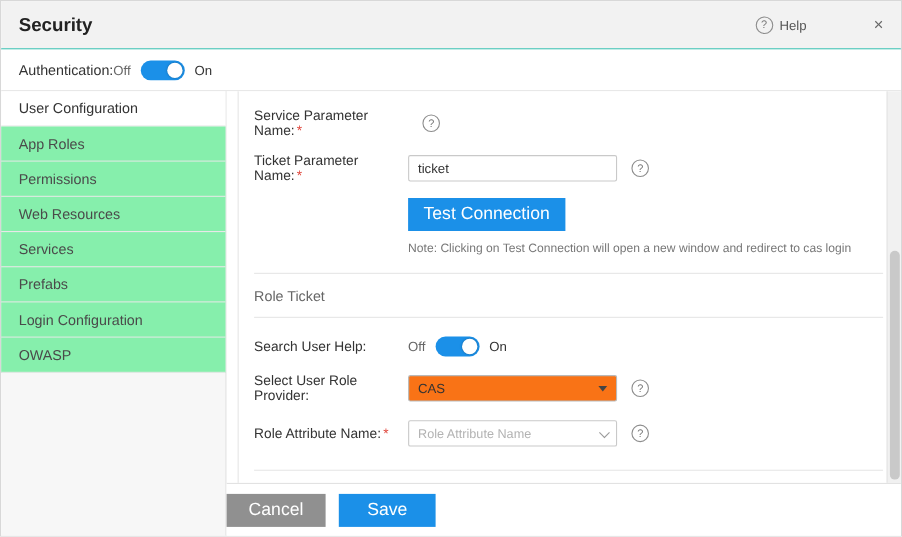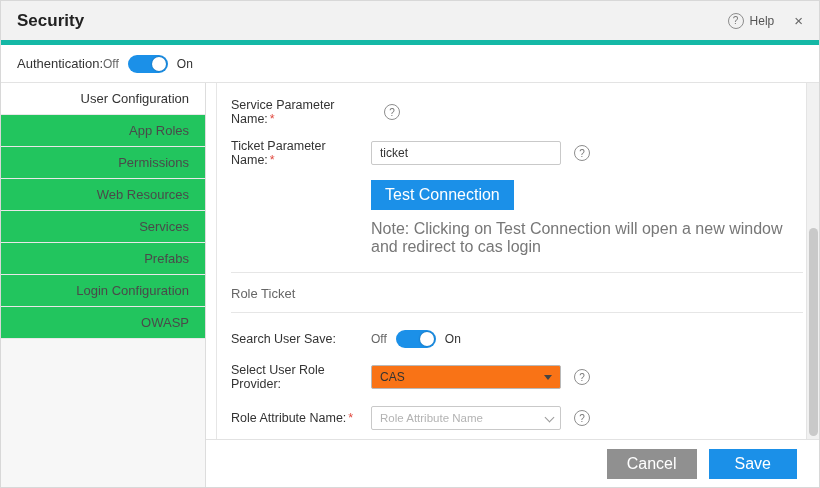--- a/index.html
+++ b/index.html
@@ -4,72 +4,72 @@
 <style>
   :root{
     --accent:#1b90e8;
     --required:#e0493f;
   }
   *{margin:0;padding:0;box-sizing:border-box;}
   body{font-family:"Liberation Sans", sans-serif; background:#fff;}
   .app{width:820px;height:488px;display:flex;flex-direction:column;border:1px solid #d8d8d8;position:relative;background:#fff;overflow:hidden;}
 
   
-  .hdr{flex:0 0 44px;background:#f2f2f2;border-bottom:5px solid #14b8a6;display:flex;align-items:center;padding:0 16px;}
+  .hdr{flex:0 0 44px;background:#f2f2f2;border-bottom:1px solid #14b8a6;display:flex;align-items:center;padding:0 16px;gap:41px;}
   .hdr-title{font-size:17px;font-weight:bold;color:#222;}
   .hdr-spacer{flex:1;}
   .hdr-help{display:flex;align-items:center;gap:6px;color:#555;font-size:12px;cursor:pointer;}
   .qmark{width:16px;height:16px;border:1px solid #8d8d8d;border-radius:50%;display:inline-flex;align-items:center;justify-content:center;font-size:10px;color:#777;background:#fff0;}
   .hdr-close{margin-left:20px;color:#666;font-size:15px;cursor:pointer;line-height:1;}
 
   
   .auth{flex:0 0 38px;display:flex;align-items:center;padding:0 16px;background:#fff;border-bottom:1px solid #e3e3e3;}
   .auth-label{font-size:13px;color:#333;}
   .tgl-off{font-size:12px;color:#666;margin-right:9px;}
   .tgl-on{font-size:12px;color:#333;margin-left:9px;}
   .toggle{width:40px;height:18px;border-radius:10px;background:var(--accent);position:relative;cursor:pointer;}
   .toggle .knob{position:absolute;top:2px;right:2px;width:14px;height:14px;border-radius:50%;background:#fff;box-shadow:0 0 2px rgba(0,0,0,.35);}
 
   
   .main{flex:1;display:flex;min-height:0;position:relative;}
-  .sidebar{width:205px;background:#f7f7f7;border-right:1px solid #ddd;flex:0 0 205px;text-align:right;}
-  .side-item{height:32px;line-height:31px;padding:0 16px;font-size:13px;color:#4a4a4a;border-bottom:1px solid #e8e8e8;background:#22c55e;cursor:pointer;white-space:nowrap;}
+  .sidebar{width:205px;background:#f7f7f7;border-right:1px solid #ddd;flex:0 0 205px;}
+  .side-item{height:32px;line-height:31px;padding:0 16px;font-size:13px;color:#4a4a4a;border-bottom:1px solid #e8e8e8;background:#86efac;cursor:pointer;white-space:nowrap;}
   .side-item.active{background:#fff;color:#333;}
 
   .content{flex:1;position:relative;background:#fff;}
   .content-inner{position:absolute;left:10px;right:16px;top:0;bottom:48px;border-left:1px solid #e6e6e6;padding-left:14px;overflow:hidden;}
 
   .sec1{padding-top:15px;padding-bottom:4px;border-bottom:1px solid #e6e6e6;}
   .frow{display:flex;align-items:center;margin-bottom:13px;}
   .flabel{width:140px;font-size:12.5px;color:#333;flex:0 0 140px;}
   .req{color:var(--required);margin-left:2px;}
   .finput{width:190px;height:24px;border:1px solid #c9c9c9;border-radius:2px;font-size:12px;padding:0 8px;color:#333;font-family:"Liberation Sans",sans-serif;outline:none;}
   .finput::placeholder{color:#b3b3b3;font-size:11.5px;}
   .help-circle{width:16px;height:16px;border:1px solid #8d8d8d;border-radius:50%;display:flex;align-items:center;justify-content:center;font-size:10px;color:#777;margin-left:13px;cursor:pointer;flex:0 0 16px;}
   .btn-row{margin-left:140px;margin-bottom:10px;}
   .btn{display:inline-block;border:none;border-radius:0;font-size:16px;color:#fff;cursor:pointer;font-family:"Liberation Sans",sans-serif;}
   .btn-test{background:var(--accent);padding:6px 14px;}
-  .note{margin-left:140px;font-size:16px;color:#777;padding-bottom:12px;}
+  .note{margin-left:140px;font-size:11px;color:#777;padding-bottom:12px;}
 
   .sec2-title{font-size:13px;color:#666;padding:13px 0 11px;border-bottom:1px solid #e6e6e6;}
   .sec2-rows{padding-top:17px;padding-bottom:8px;border-bottom:1px solid #e6e6e6;}
   .frow.spread{margin-bottom:15px;}
   .tglrow{display:flex;align-items:center;}
 
   .select-box{width:190px;height:24px;border:1px solid #b9b9b9;border-radius:2px;display:flex;align-items:center;padding:0 8px;font-size:12px;color:#333;cursor:pointer;position:relative;background:#f97316;}
   .select-box .caret{position:absolute;right:8px;top:9px;width:0;height:0;border-left:4px solid transparent;border-right:4px solid transparent;border-top:5px solid #444;}
   .combo{position:relative;width:190px;}
   .combo .chev{position:absolute;right:8px;top:8px;width:7px;height:7px;border-right:1.5px solid #9a9a9a;border-bottom:1.5px solid #9a9a9a;transform:rotate(45deg);pointer-events:none;}
 
   
   .vscroll{position:absolute;right:0;top:0;bottom:48px;width:13px;background:#f1f1f1;border-left:1px solid #e4e4e4;}
   .vthumb{position:absolute;left:2px;width:9px;top:145px;height:208px;background:#c9c9c9;border-radius:5px;cursor:pointer;}
 
   
-  .footer{position:absolute;left:0;right:0;bottom:0;height:48px;background:#fff;border-top:1px solid #e2e2e2;display:flex;align-items:center;justify-content:flex-end;gap:12px;padding-right:22px;}
+  .footer{position:absolute;left:0;right:0;bottom:0;height:48px;background:#fff;border-top:1px solid #e2e2e2;display:flex;align-items:center;justify-content:flex-start;gap:12px;padding-right:22px;}
   .btn-cancel{background:#909090;padding:6px 20px;}
   .btn-save{background:var(--accent);padding:6px 26px;}
 </style>
 </head>
 <body>
 
 <div class="app">
 
   <div class="hdr">
     <div class="hdr-title">Security</div>
@@ -118,21 +118,21 @@
           </div>
           <div class="btn-row">
             <button class="btn btn-test">Test Connection</button>
           </div>
           <div class="note">Note: Clicking on Test Connection will open a new window and redirect to cas login</div>
         </div>
 
         <div class="sec2-title">Role Ticket</div>
         <div class="sec2-rows">
           <div class="frow spread">
-            <span class="flabel">Search User Save:</span>
+            <span class="flabel">Search User Help:</span>
             <span class="tglrow">
               <span class="tgl-off">Off</span>
               <span class="toggle">
                   <span class="knob"></span>
                 </span>
               <span class="tgl-on">On</span>
             </span>
           </div>
           <div class="frow spread">
             <span class="flabel">Select User Role Provider:</span>

